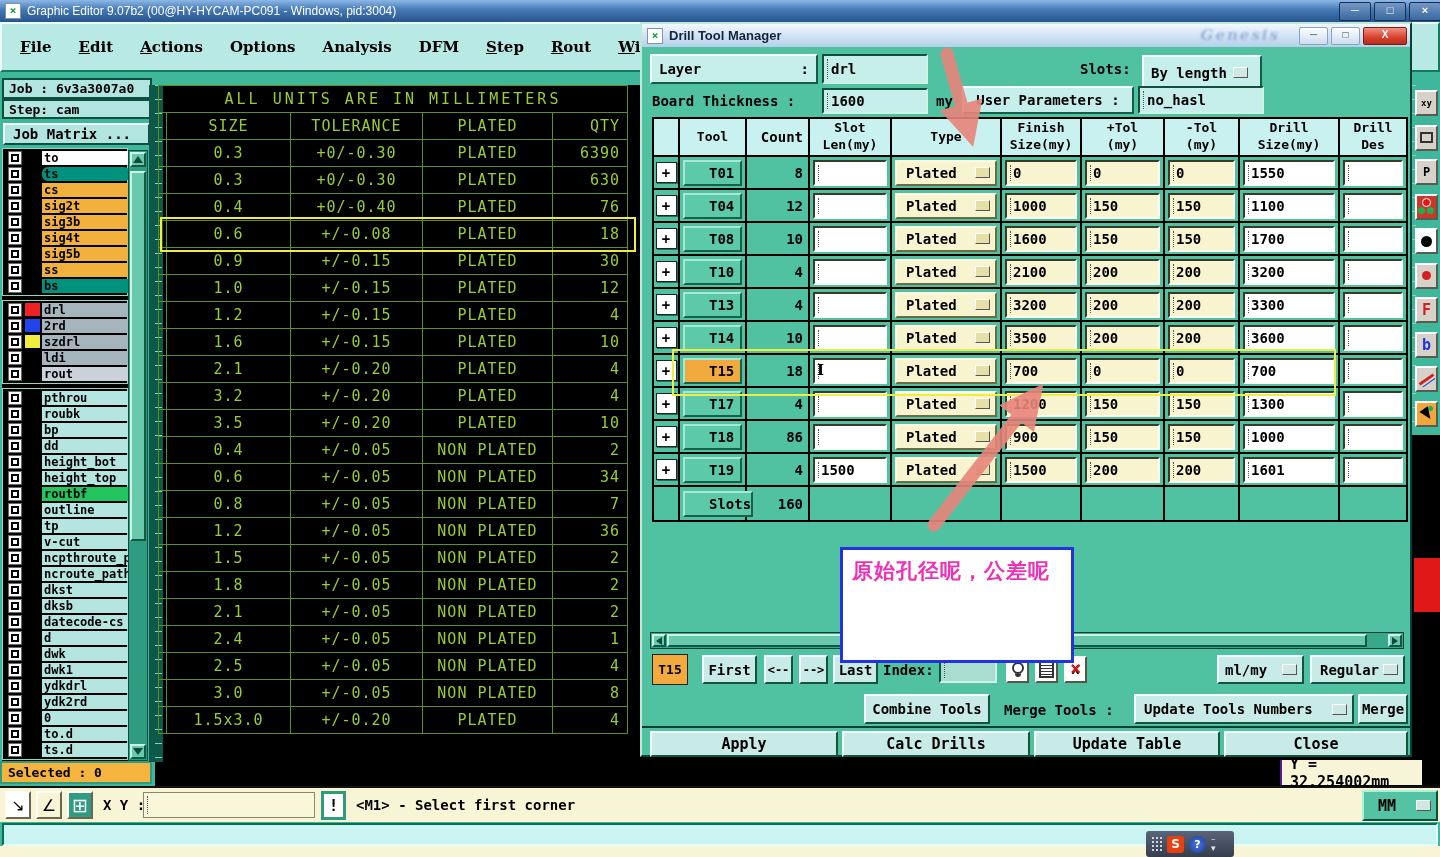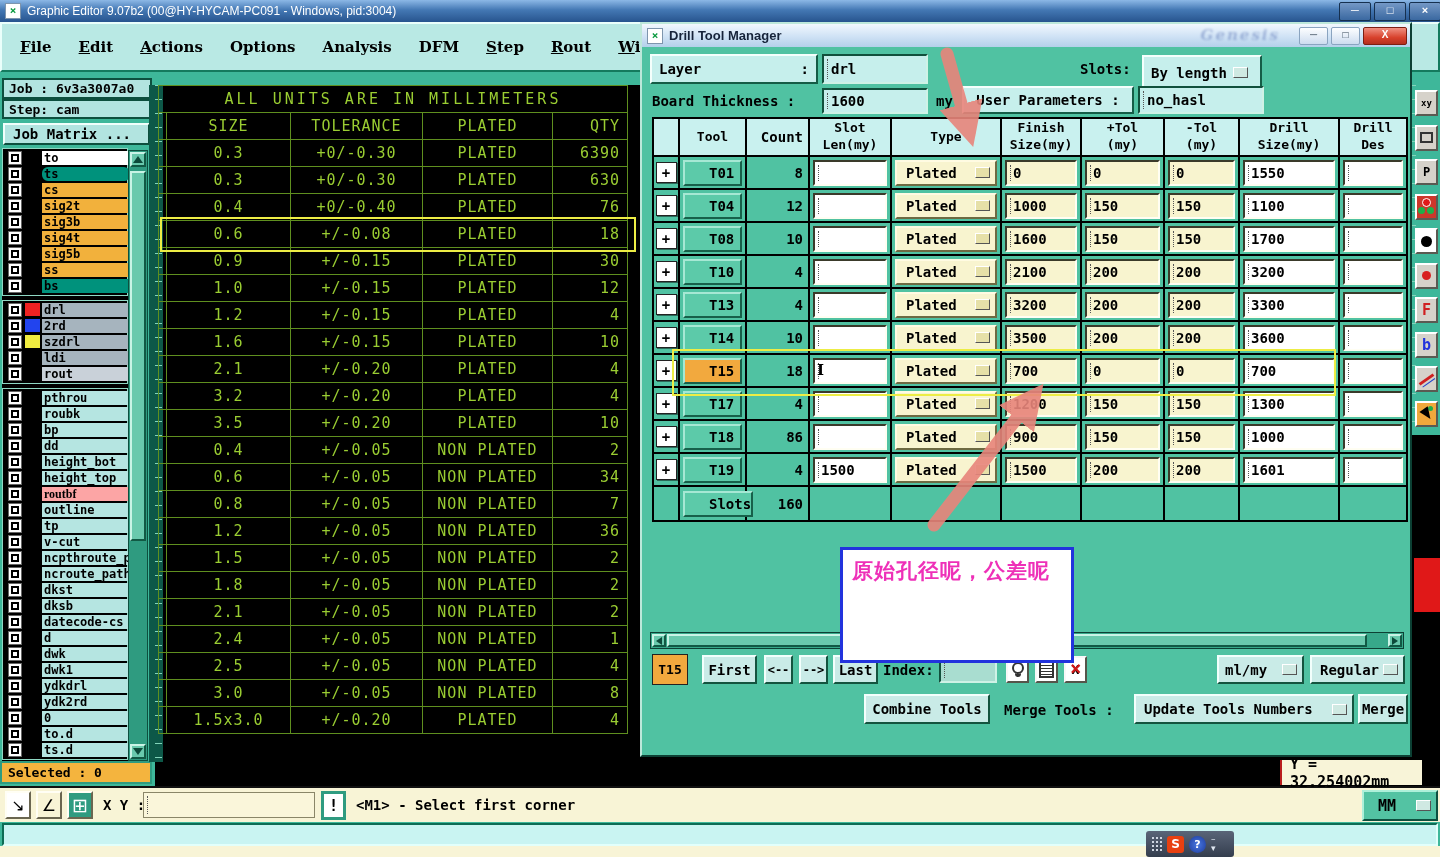--- a/index.html
+++ b/index.html
@@ -181,21 +181,21 @@
     box-shadow:0 6px 0 -3px #333;margin-top:-4px;}
   [data-name="list-icon"]::after{content:"";width:11px;height:13px;border:2px solid #333;
     background:repeating-linear-gradient(to bottom,transparent 0 2px,#333 2px 3px);}
   [data-name="delete-icon"]{color:#000;position:absolute;}
   [data-name="delete-icon"]::after{content:"×";position:absolute;color:#d01818;font-size:19px;left:4px;top:-1px;}
   .combrow{position:absolute;left:0;top:668px;width:768px;height:34px;}
   .botrow{position:absolute;left:0;top:702px;width:768px;height:31px;border-top:2px solid #0d4034;}
 
   
   .ycoord{position:absolute;left:1280px;top:760px;width:142px;height:25px;background:#f8f4d8;
-    border-left:2px solid #b91c1c;font:bold 15px "DejaVu Sans Mono",monospace;display:flex;align-items:center;
+    border-left:2px solid #4c1d95;font:bold 15px "DejaVu Sans Mono",monospace;display:flex;align-items:center;
     padding-left:8px;box-sizing:border-box;z-index:11;}
   .statusbar{position:absolute;left:0;top:786px;width:1440px;height:36px;background:#f8f4d6;
     border-top:2px solid #111;font:bold 14px "DejaVu Sans Mono",monospace;box-sizing:border-box;}
   .sb-icon{position:absolute;top:3px;width:26px;height:28px;background:#fff;border:2px solid;
     border-color:#fffef4 #6a6650 #6a6650 #fffef4;box-sizing:border-box;display:flex;align-items:center;
     justify-content:center;font:16px "DejaVu Sans",sans-serif;}
   [data-name="angle-measure-icon"]{background:#f8f4d6;}
   [data-name="grid-view-icon"]{background:#2f9b80;color:#fff;font-size:19px;}
   .xy-field{position:absolute;left:143px;top:4px;width:172px;height:26px;background:#faf6da;
     border:1px solid #8a8668;box-sizing:border-box;}
@@ -350,21 +350,21 @@
           <div class="lname" data-name="layer-name" style="background: rgb(181, 229, 225);">height_bot</div>
         </div>
         <div class="lrow" data-name="layer-item-height_top">
           <div class="chk" data-name="layer-checkbox"></div>
           <div class="swatch" data-name="layer-color-swatch"></div>
           <div class="lname" data-name="layer-name" style="background: rgb(181, 229, 225);">height_top</div>
         </div>
         <div class="lrow" data-name="layer-item-routbf">
           <div class="chk" data-name="layer-checkbox"></div>
           <div class="swatch" data-name="layer-color-swatch"></div>
-          <div class="lname" data-name="layer-name" style="background: #fca5a5; font-family: Liberation Serif, serif;">routbf</div>
+          <div class="lname" data-name="layer-name" style="background: #22c55e;">routbf</div>
         </div>
         <div class="lrow" data-name="layer-item-outline">
           <div class="chk" data-name="layer-checkbox"></div>
           <div class="swatch" data-name="layer-color-swatch"></div>
           <div class="lname" data-name="layer-name" style="background: rgb(181, 229, 225);">outline</div>
         </div>
         <div class="lrow" data-name="layer-item-tp">
           <div class="chk" data-name="layer-checkbox"></div>
           <div class="swatch" data-name="layer-color-swatch"></div>
           <div class="lname" data-name="layer-name" style="background: rgb(181, 229, 225);">tp</div>
@@ -1117,15 +1117,21 @@
     <div class="combrow" data-name="merge-row">
       <div class="pbtn" style="left:222px;top:2px;width:126px;height:30px;" data-name="combine-tools-button">Combine Tools</div>
       <span class="flabel" style="left:362px;top:10px;position:absolute;" data-name="merge-tools-label">Merge Tools :</span>
       <div class="pbtn" style="left:492px;top:2px;width:220px;height:30px;padding-left:8px;justify-content:flex-start;" data-name="merge-mode-dropdown">
         <span>Update Tools Numbers</span>
         <div class="dd-ind" data-name="dropdown-indicator-icon"></div>
       </div>
       <div class="pbtn" style="left:716px;top:2px;width:50px;height:30px;" data-name="merge-button">Merge</div>
     </div>
 
+    <div class="botrow" data-name="dialog-actions">
+      <div class="pbtn" style="left:8px;top:3px;width:188px;height:26px;font-size:15px;" data-name="apply-button">Apply</div>
+      <div class="pbtn" style="left:200px;top:3px;width:188px;height:26px;font-size:15px;" data-name="calc-drills-button">Calc Drills</div>
+      <div class="pbtn" style="left:392px;top:3px;width:186px;height:26px;font-size:15px;" data-name="update-table-button">Update Table</div>
+      <div class="pbtn" style="left:582px;top:3px;width:184px;height:26px;font-size:15px;" data-name="close-dialog-button">Close</div>
+    </div>
   </div>
 
 </div>
 
 </body></html>

